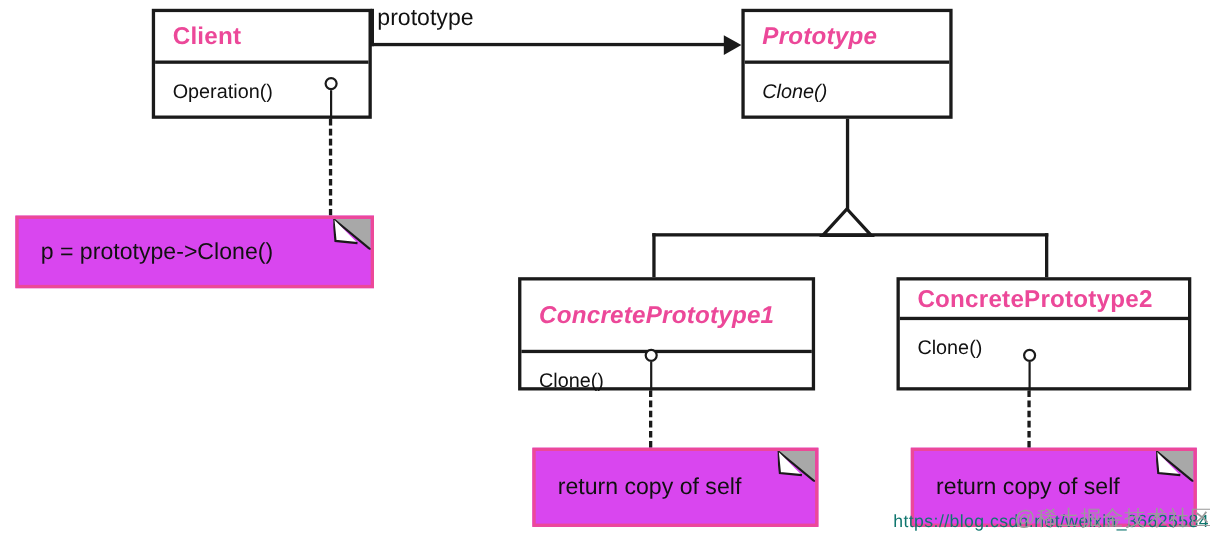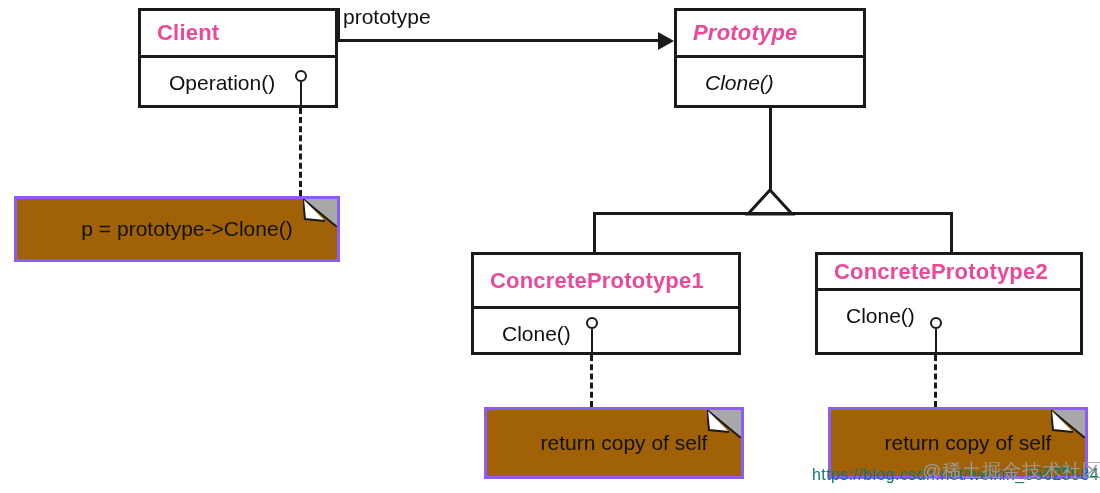--- a/index.html
+++ b/index.html
@@ -40,22 +40,22 @@
   }
   .uml-name.abstract {
     font-style: italic;
   }
   .uml-ops {
     box-sizing: border-box;
     width: 100%;
     position: relative;
     display: flex;
     align-items: center;
-    padding-left: 28px;
-    font-size: 21px;
+    padding-left: 16px;
+    font-size: 18px;
     color: #111111;
   }
   .uml-ops.abstract {
     font-style: italic;
   }
 
   
   .lollipop {
     position: absolute;
     width: 12px;
@@ -68,28 +68,27 @@
   .lollipop-stem {
     position: absolute;
     width: 2.5px;
     background: #1a1a1a;
   }
 
   
   .uml-note {
     position: absolute;
     box-sizing: border-box;
-    border: 3px solid #8b5cf6;
-    background: #a16207;
+    border: 3px solid #ec4899;
+    background: #d946ef;
     display: flex;
     align-items: center;
     padding-left: 20px;
     font-size: 21px;
     color: #111111;
-    justify-content: center;
   }
   .note-fold {
     position: absolute;
     top: 0;
     right: 0;
     width: 34px;
     height: 28px;
     overflow: visible;
   }
 
@@ -189,21 +188,21 @@
   <div class="triangle-hollow" style="left:744px; top:188px; width:52px; height:28px;">
     <svg width="52" height="28" viewBox="0 0 52 28" xmlns="http://www.w3.org/2000/svg">
       <polygon points="26,2 48,26 4,26" fill="#ffffff" stroke="#1a1a1a" stroke-width="3" stroke-linejoin="miter"></polygon>
     </svg>
   </div>
   <div class="line-h" style="left:593px; top:212px; width:360px;"></div>
   <div class="line-v" style="left:593px; top:212px; height:42px;"></div>
   <div class="line-v" style="left:950px; top:212px; height:42px;"></div>
 
   <div class="uml-class" style="left:471px; top:252px; width:270px; height:103px;">
-    <div class="uml-name" style="height:54px;">ConcretePrototype1</div>
+    <div class="uml-name" style="height:66px;font-style:italic;">ConcretePrototype1</div>
     <div class="uml-ops" style="height:50px;">
       <span>Clone()</span>
     </div>
   </div>
   <div class="lollipop" style="left:586px; top:317px;"></div>
   <div class="lollipop-stem" style="left:590.5px; top:329px; height:26px;"></div>
   <div class="dash-v" style="left:590px; top:355px; height:52px;"></div>
 
   <div class="uml-class" style="left:815px; top:252px; width:268px; height:103px;">
     <div class="uml-name" style="height:36px;">ConcretePrototype2</div>

